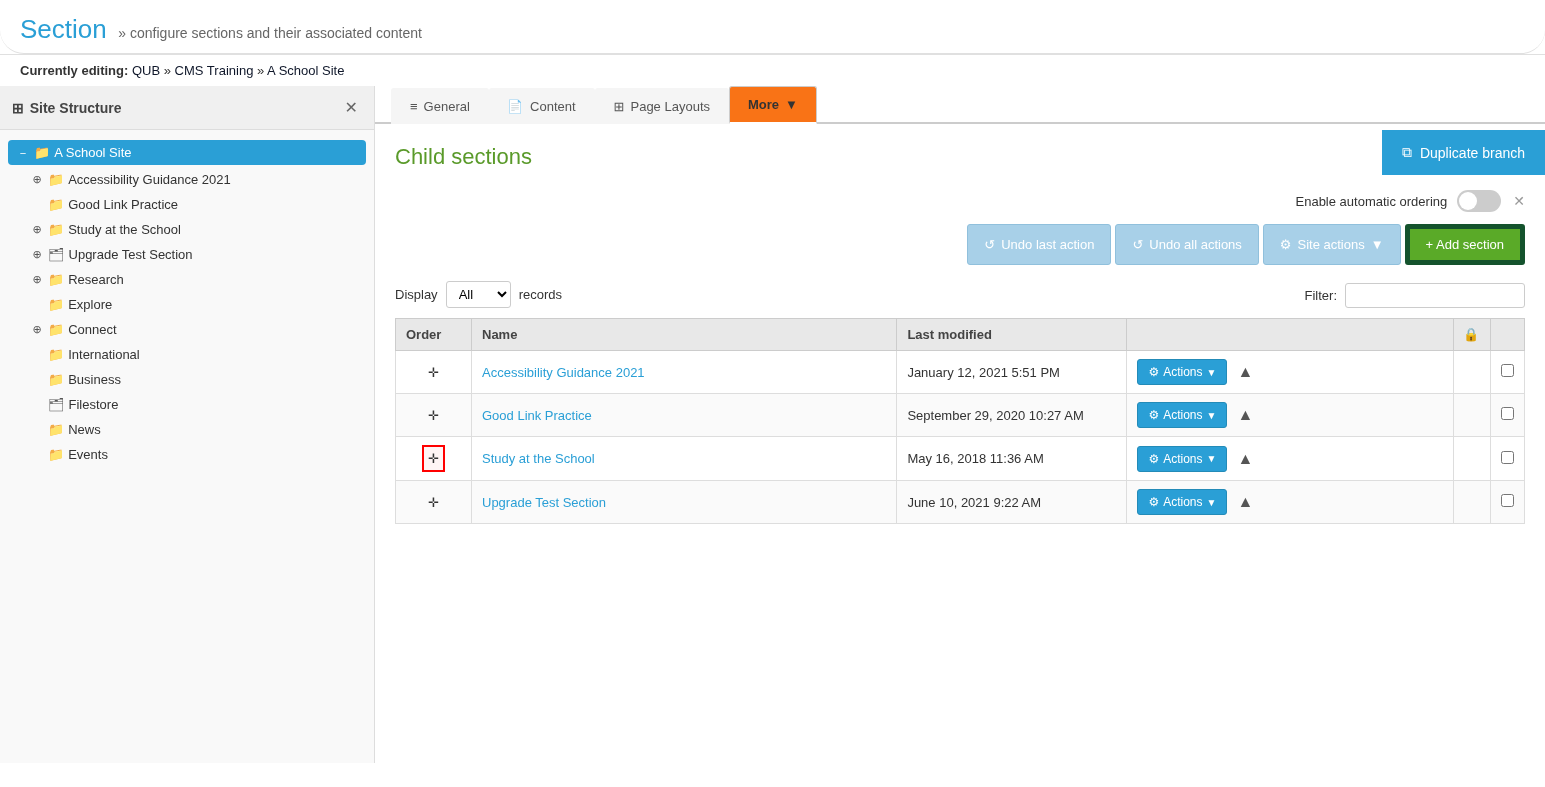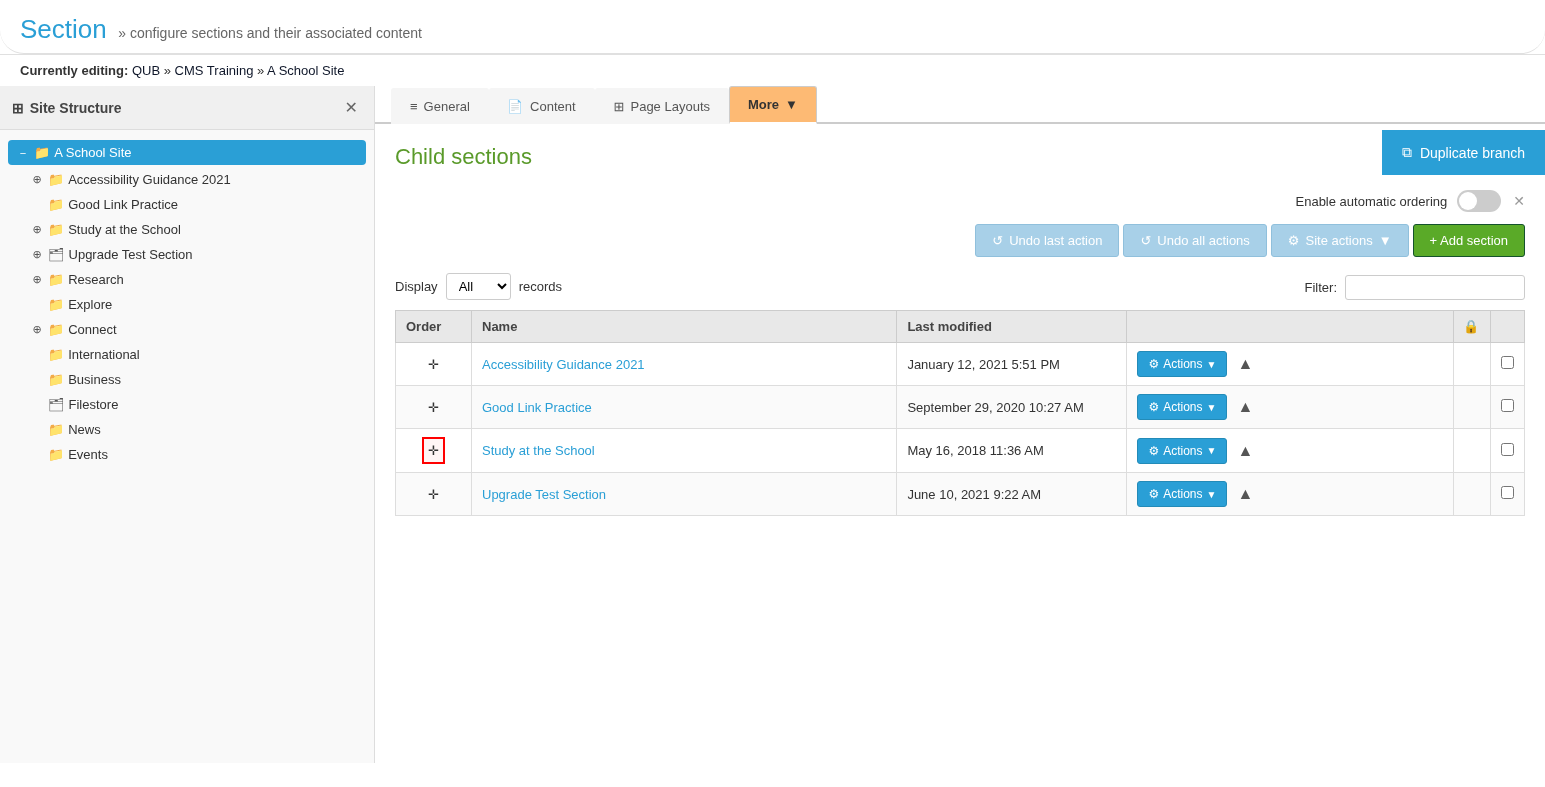--- a/index.html
+++ b/index.html
@@ -96,21 +96,21 @@
       border: 1px solid transparent;
       border-bottom: none;
       margin-bottom: -2px;
       display: flex;
       align-items: center;
       gap: 6px;
       background: #f5f5f5;
       border-radius: 3px 3px 0 0;
     }
     .tab.active {
-      background: #fdba74;
+      background: #f97316;
       border-color: #ccc;
       border-bottom-color: #fff;
       color: #333;
       font-weight: bold;
     }
     .tab-more { background: #fff; border: 1px solid #999; border-bottom: 2px solid #999; color: #333; }
     .tab-more.active { border-bottom-color: #fff; }
 
     
     .child-sections { padding: 20px 20px 10px 20px; }
@@ -171,21 +171,21 @@
       padding: 8px 16px;
       cursor: pointer;
       font-size: 13px;
       border-radius: 3px;
       display: flex;
       align-items: center;
       gap: 6px;
     }
     .btn-add-section {
       background: #5aaa28;
-      border: 1px solid #14532d;
+      border: 5px solid #14532d;
       color: #fff;
       padding: 8px 16px;
       cursor: pointer;
       font-size: 13px;
       border-radius: 3px;
       display: flex;
       align-items: center;
       gap: 6px;
     }
 

